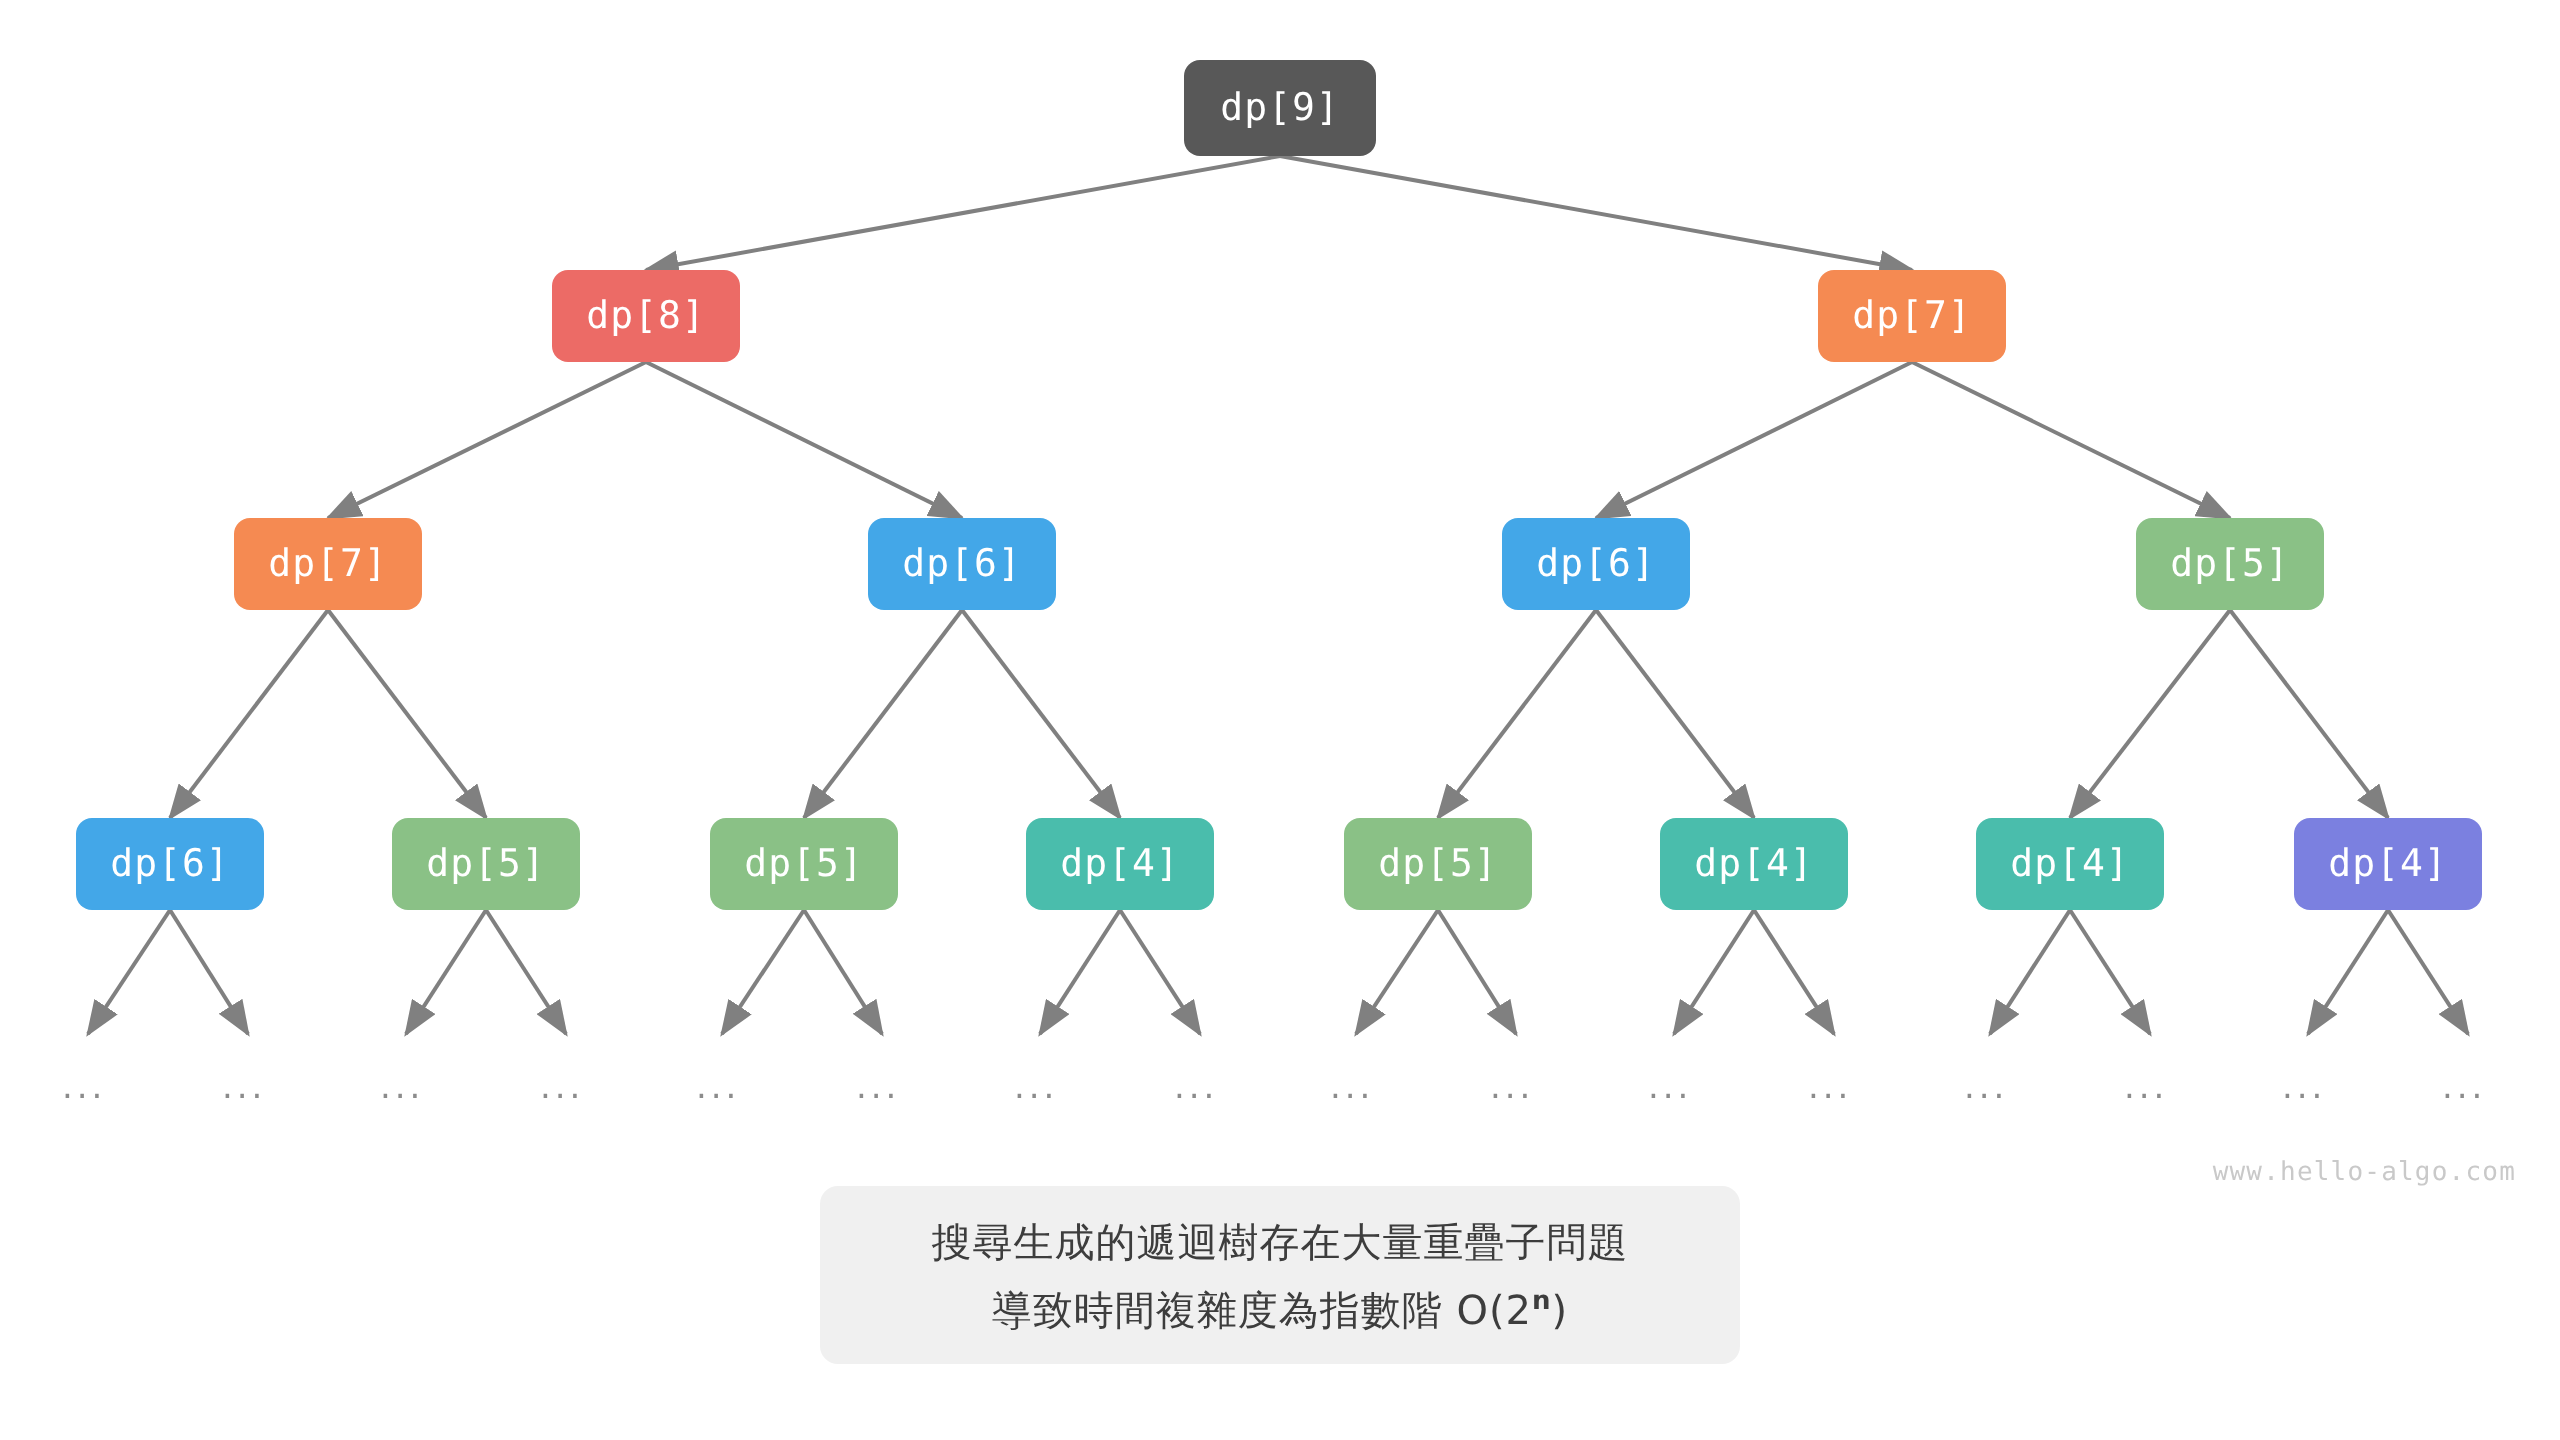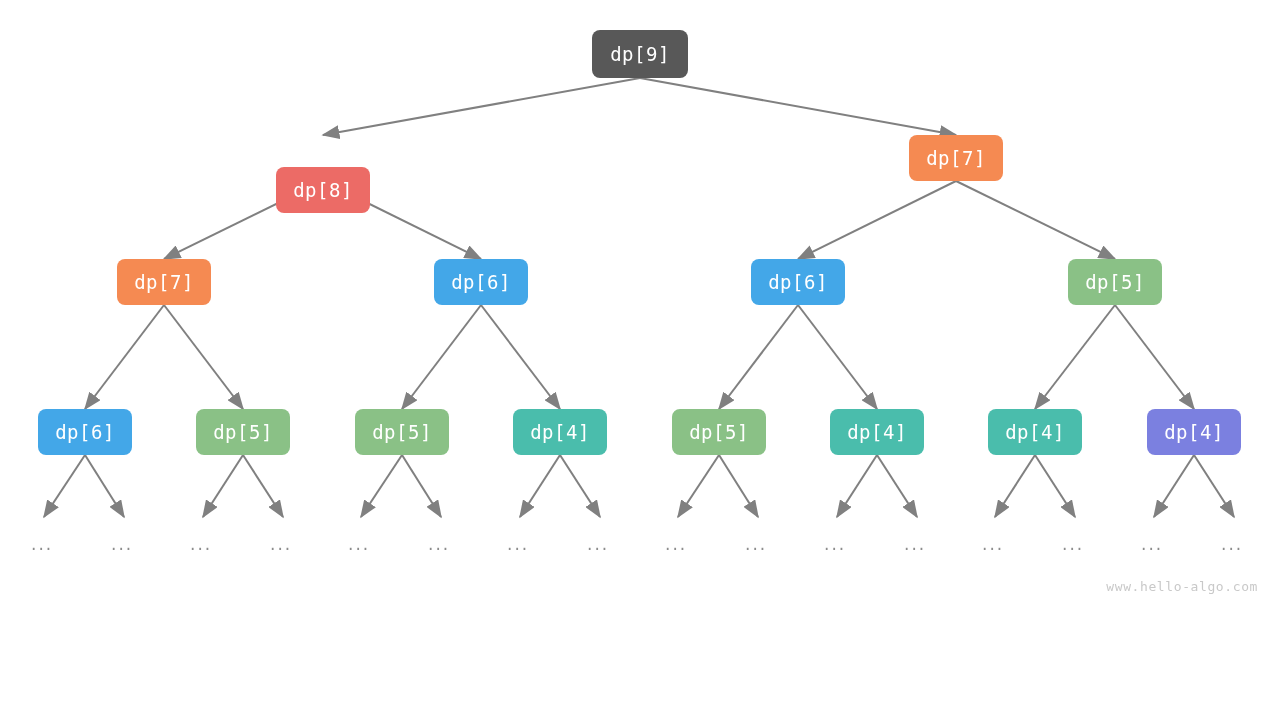--- a/index.html
+++ b/index.html
@@ -124,21 +124,21 @@
         <line x1="877" y1="455" x2="917" y2="517" stroke="#808080" stroke-width="2" marker-end="url(#arrowhead)"></line>
         <line x1="1035" y1="455" x2="995" y2="517" stroke="#808080" stroke-width="2" marker-end="url(#arrowhead)"></line>
         <line x1="1035" y1="455" x2="1075" y2="517" stroke="#808080" stroke-width="2" marker-end="url(#arrowhead)"></line>
         <line x1="1194" y1="455" x2="1154" y2="517" stroke="#808080" stroke-width="2" marker-end="url(#arrowhead)"></line>
         <line x1="1194" y1="455" x2="1234" y2="517" stroke="#808080" stroke-width="2" marker-end="url(#arrowhead)"></line>
       </g>
   </svg>
 
   <div id="node-layer">
       <div class="node" style="left: 592px; top: 30px; width: 96px; height: 48px; background: rgb(88, 88, 88);">dp[9]</div>
-      <div class="node" style="left: 276px; top: 135px; width: 94px; height: 46px; background: rgb(236, 107, 102); margin-top: 32px;">dp[8]</div>
+      <div class="node" style="left: 276px; top: 135px; width: 94px; height: 46px; background: rgb(236, 107, 102);">dp[8]</div>
       <div class="node" style="left: 909px; top: 135px; width: 94px; height: 46px; background: rgb(245, 138, 82);">dp[7]</div>
       <div class="node" style="left: 117px; top: 259px; width: 94px; height: 46px; background: rgb(245, 138, 82);">dp[7]</div>
       <div class="node" style="left: 434px; top: 259px; width: 94px; height: 46px; background: rgb(67, 167, 232);">dp[6]</div>
       <div class="node" style="left: 751px; top: 259px; width: 94px; height: 46px; background: rgb(67, 167, 232);">dp[6]</div>
       <div class="node" style="left: 1068px; top: 259px; width: 94px; height: 46px; background: rgb(138, 193, 134);">dp[5]</div>
       <div class="node" style="left: 38px; top: 409px; width: 94px; height: 46px; background: rgb(67, 167, 232);">dp[6]</div>
       <div class="node" style="left: 196px; top: 409px; width: 94px; height: 46px; background: rgb(138, 193, 134);">dp[5]</div>
       <div class="node" style="left: 355px; top: 409px; width: 94px; height: 46px; background: rgb(138, 193, 134);">dp[5]</div>
       <div class="node" style="left: 513px; top: 409px; width: 94px; height: 46px; background: rgb(74, 189, 172);">dp[4]</div>
       <div class="node" style="left: 672px; top: 409px; width: 94px; height: 46px; background: rgb(138, 193, 134);">dp[5]</div>
@@ -158,15 +158,21 @@
       <div class="ellipsis" style="left: 665px; top: 536px;">...</div>
       <div class="ellipsis" style="left: 745px; top: 536px;">...</div>
       <div class="ellipsis" style="left: 824px; top: 536px;">...</div>
       <div class="ellipsis" style="left: 904px; top: 536px;">...</div>
       <div class="ellipsis" style="left: 982px; top: 536px;">...</div>
       <div class="ellipsis" style="left: 1062px; top: 536px;">...</div>
       <div class="ellipsis" style="left: 1141px; top: 536px;">...</div>
       <div class="ellipsis" style="left: 1221px; top: 536px;">...</div>
     </div>
 
+  <div id="caption-box">
+    <div class="caption-line">搜尋生成的遞迴樹存在大量重疊子問題</div>
+    <div class="caption-line">
+      <span>導致時間複雜度為指數階  O(2</span><sup>n</sup><span>)</span>
+    </div>
+  </div>
 
   <div id="watermark">www.hello-algo.com</div>
 </div>
 
 </body></html>

